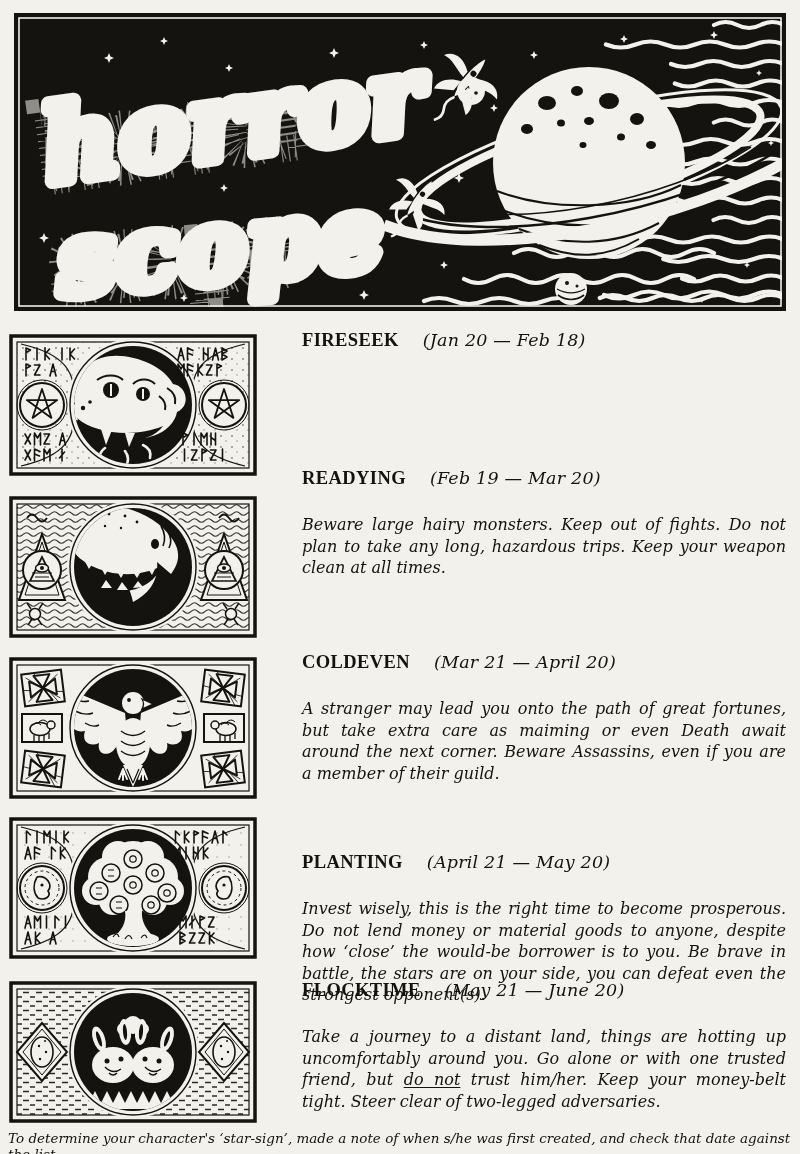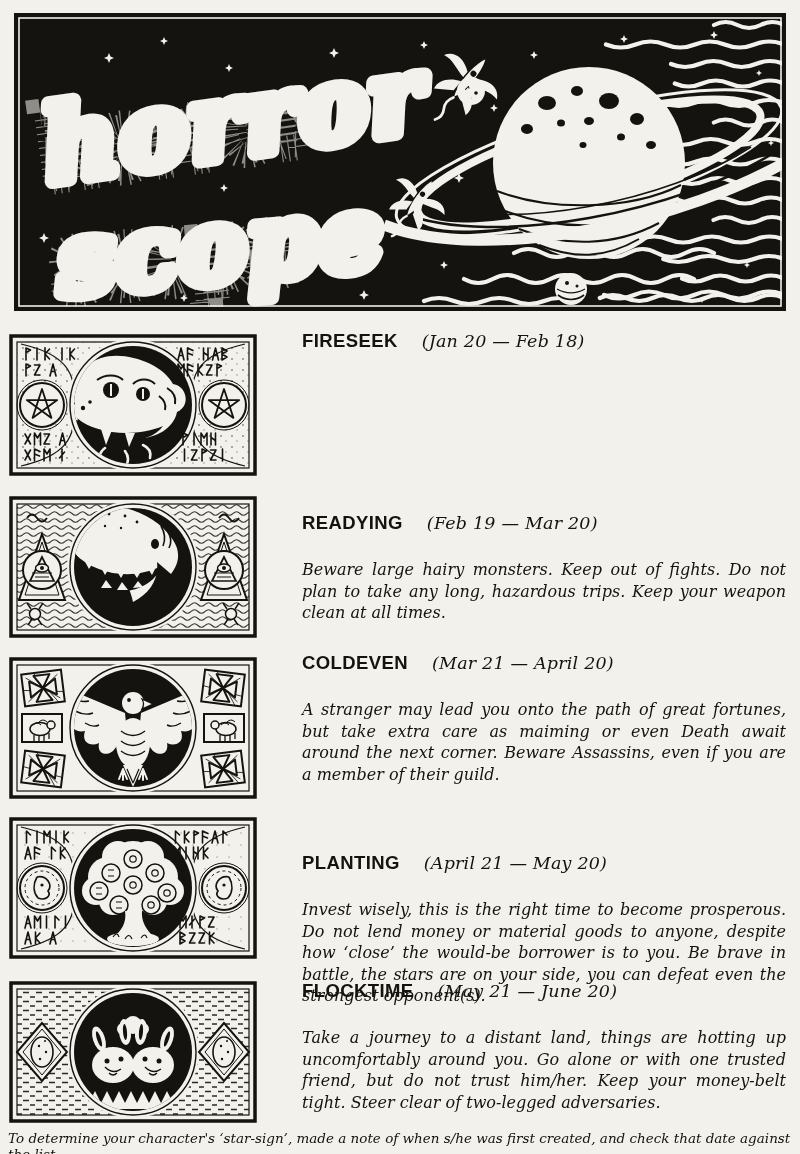--- a/index.html
+++ b/index.html
@@ -4,26 +4,26 @@
 <style>
   html,body{margin:0;padding:0;background:#c9c7c2;}
   .page{position:relative;width:800px;height:1154px;margin:0 auto;background:#f3f1ec;
         font-family:"Liberation Serif",serif;color:#15130f;overflow:hidden;}
   .header-box{position:absolute;left:14px;top:13px;width:772px;height:298px;}
   .header-box svg{display:block;}
   .panel{position:absolute;left:9px;width:248px;height:142px;}
   .panel svg{display:block;}
   .entry{position:absolute;left:302px;width:484px;}
   .sign-heading{margin:0;display:flex;align-items:baseline;}
-  .sign-name{font-weight:700;font-size:18.5px;letter-spacing:.4px;font-family:Liberation Sans, sans-serif;}
+  .sign-name{font-weight:700;font-size:18.5px;letter-spacing:.4px;font-family:Liberation Serif, serif;}
   .sign-dates{font-style:italic;font-weight:400;font-size:17.5px;font-family:"DejaVu Serif",serif;
               margin-left:24px;letter-spacing:.2px;}
   .entry p{margin:25px 0 0;font-style:italic;font-size:16px;line-height:21.5px;
            font-family:"DejaVu Serif",serif;text-align:justify;}
-  .u{text-underline-offset:2px;}
+  .u{text-decoration:underline;text-underline-offset:2px;}
   .footer-note{position:absolute;left:8px;top:1130px;width:788px;font-style:italic;
                font-size:13.5px;line-height:16px;font-family:"DejaVu Serif",serif;}
   .cloud{font-family:"DejaVu Serif",serif;font-style:italic;font-weight:700;
          fill:#f3f1ec;paint-order:stroke;stroke:#f3f1ec;stroke-linejoin:round;}
   .halo{fill:none;stroke:#f3f1ec;opacity:.55;}
 </style>
 </head>
 <body>
 
 <div class="page">
@@ -624,21 +624,21 @@
     </svg>
   </div>
 
   <div class="entry" style="top:330px">
     <h2 class="sign-heading">
       <span class="sign-name">FIRESEEK</span>
       <span class="sign-dates">(Jan 20 — Feb 18)</span>
     </h2>
   </div>
 
-  <div class="entry" style="top:512px">
+  <div class="entry" style="top:468px">
     <h2 class="sign-heading">
       <span class="sign-name">READYING</span>
       <span class="sign-dates">(Feb 19 — Mar 20)</span>
     </h2>
     <p>Beware large hairy monsters. Keep out of fights. Do not plan to take any long, hazardous trips. Keep your weapon clean at all times.</p>
   </div>
 
   <div class="entry" style="top:652px">
     <h2 class="sign-heading">
       <span class="sign-name">COLDEVEN</span>

